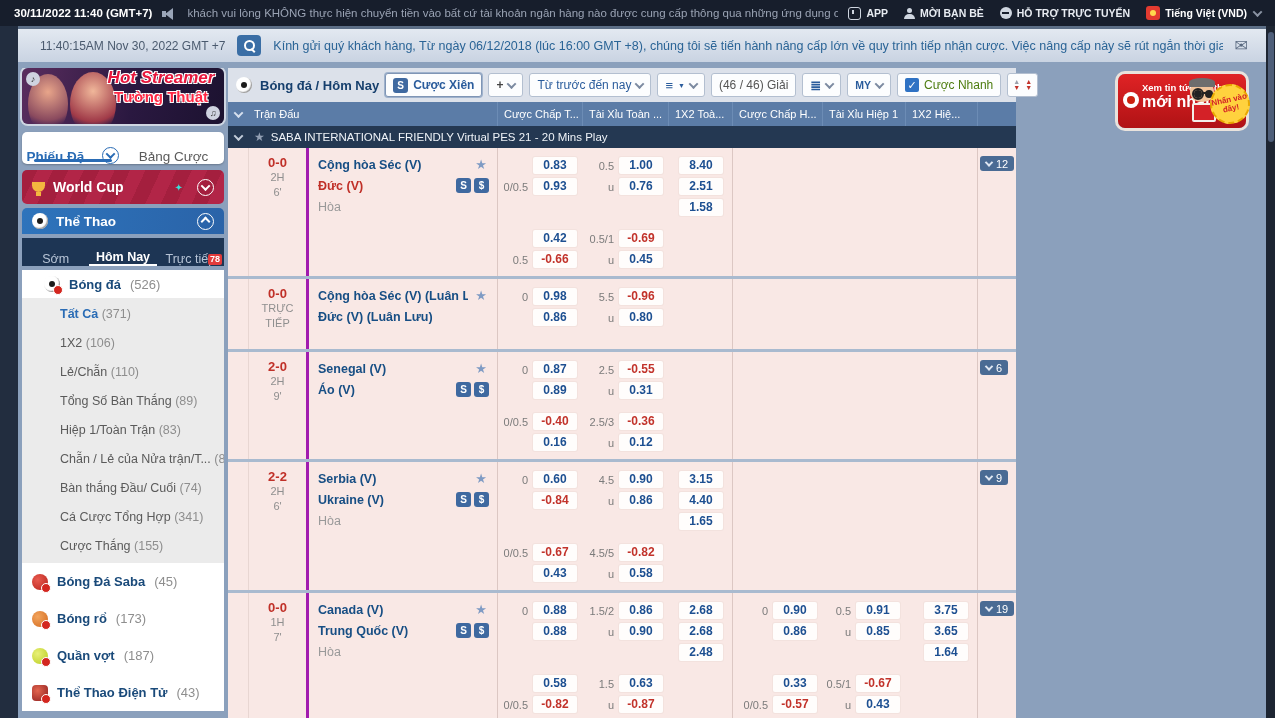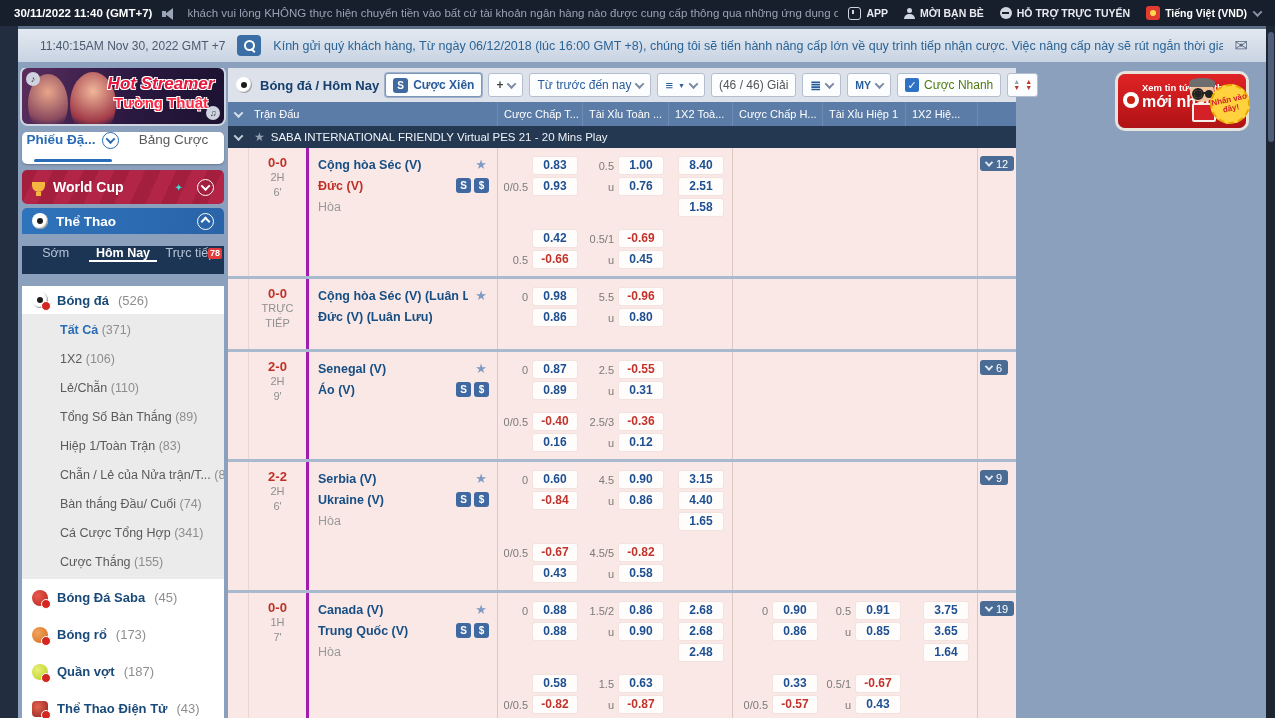--- a/index.html
+++ b/index.html
@@ -45,46 +45,46 @@
   .mail{font-size:16px;color:#5a6a80;margin-right:6px}
 
   
   .sidebar{position:absolute;left:18px;top:68px;width:210px;height:650px;overflow:hidden}
   .promo{height:56px;margin:0 4px 8px 4px;border-radius:6px;position:relative;overflow:hidden;
          background:linear-gradient(100deg,#5a2d5e,#2a1840 55%,#1c1230);box-shadow:0 0 0 2px #cfd6e2}
   .promo .fig1{position:absolute;left:6px;top:6px;width:40px;height:60px;border-radius:50%;background:radial-gradient(circle at 50% 30%,#e8a58a,#8a4a5e 60%,transparent 75%)}
   .promo .fig2{position:absolute;left:48px;top:4px;width:46px;height:64px;border-radius:50%;background:radial-gradient(circle at 50% 30%,#f0b79a,#a03a48 60%,transparent 75%)}
   .promo .note{position:absolute;width:14px;height:14px;border-radius:50%;background:#cfd3e0;color:#333;font-size:9px;text-align:center;line-height:14px}
   .promo .n1{left:4px;top:4px}.promo .n2{right:4px;bottom:4px}
-  .promo .txt{position:absolute;right:4px;top:6px;width:118px;text-align:center}
+  .promo .txt{position:absolute;right:4px;top:0;width:118px;text-align:center}
   .promo .l1{font-size:17px;font-weight:900;font-style:italic;color:#e8173d;text-shadow:1px 1px 0 #fff,-1px -1px 0 #fff,1px -1px 0 #fff,-1px 1px 0 #fff}
   .promo .l2{font-size:15px;font-weight:900;color:#ff2744;text-shadow:1px 1px 0 #fff,-1px -1px 0 #fff,1px -1px 0 #fff,-1px 1px 0 #fff}
   .slipcard{height:32px;margin:0 4px 6px 4px;background:#fff;border-radius:5px;display:flex;position:relative;box-shadow:0 1px 2px rgba(0,0,0,.25)}
-  .sliptab{flex:1;display:flex;align-items:flex-start;justify-content:center;gap:6px;font-size:13.5px}
+  .sliptab{flex:1;display:flex;align-items:flex-end;justify-content:center;gap:6px;font-size:13.5px}
   .sliptab.active{color:#2a6cb5;font-weight:bold}
   .sliptab.idle{color:#5a5a5a}
   .slipunder{position:absolute;left:12px;bottom:2px;width:78px;height:3px;background:#2a6cb5;border-radius:2px}
   .circ{width:15px;height:15px;border-radius:50%;border:1.5px solid currentColor;display:inline-flex;align-items:center;justify-content:center}
   .wc{height:34px;margin:0 4px 4px 4px;border-radius:5px;display:flex;align-items:center;gap:8px;padding:0 10px;box-sizing:border-box;color:#fff;
       background:repeating-linear-gradient(115deg,#a41f3e,#a41f3e 14px,#b22547 14px,#b22547 28px)}
   .wc .label{font-size:14px;font-weight:bold;flex:1}
   .trophy{width:13px;height:10px;background:#f4b63f;border-radius:0 0 9px 9px;position:relative}
   .trophy::after{content:"";position:absolute;left:4px;top:10px;width:5px;height:4px;background:#f4b63f}
   .spark{color:#3be0d6;font-size:10px;margin-right:6px}
   .sportshdr{height:26px;margin:0 4px;border-radius:5px 5px 0 0;background:linear-gradient(100deg,#2e74bc,#2a63a8);display:flex;align-items:center;gap:8px;padding:0 10px;color:#fff}
   .sportshdr .label{font-size:13.5px;font-weight:bold;flex:1}
   .ballicon{width:16px;height:16px;border-radius:50%;background:radial-gradient(circle at 35% 35%,#fff 55%,#d6d6d6);box-shadow:inset -1px -1px 1px #999;position:relative;flex:0 0 auto}
   .ballicon::before{content:"";position:absolute;left:5px;top:5px;width:6px;height:6px;border-radius:50%;background:#1c1c1c}
   .ballicon.clock::after{content:"";position:absolute;right:-3px;bottom:-3px;width:8px;height:8px;border-radius:50%;background:#d3261f;border:1.5px solid #fff}
-  .timetabs{height:28px;margin:12px 4px;background:#1d3554;display:flex;align-items:flex-start;color:#b7c4d6}
+  .timetabs{height:28px;margin:4px 4px;background:#1d3554;display:flex;align-items:flex-end;color:#b7c4d6}
   .ttab{flex:1;display:flex;align-items:center;justify-content:center;font-size:12.5px;position:relative}
   .ttab.active{color:#fff;font-weight:bold;border-bottom:2px solid #fff;box-sizing:border-box}
   .ttab .badge{position:absolute;right:2px;top:2px;background:#e23b3b;color:#fff;font-size:9px;font-weight:bold;border-radius:2px;padding:0 2px;line-height:11px}
   .sidewhite{margin:0 4px;background:#fff}
-  .bongda{height:28px;background:#fff;display:flex;align-items:center;gap:9px;padding:0 10px;font-weight:bold;color:#1a4a7a;font-size:13px}
+  .bongda{height:28px;background:#fff;display:flex;align-items:center;gap:9px;padding:0 22px;font-weight:bold;color:#1a4a7a;font-size:13px}
   .cnt{color:#8e8e8e;font-weight:normal}
   .submenu{background:#ebebeb;padding:2px 0}
   .subitem{height:29px;line-height:29px;padding-left:38px;font-size:12.5px;color:#5a5a5a;white-space:nowrap;overflow:hidden}
   .subitem.active{color:#2a6cb5;font-weight:bold}
   .sport{height:37px;background:#fff;display:flex;align-items:center;gap:9px;padding:0 10px;font-weight:bold;color:#1a4a7a;font-size:13px}
   .sicon{width:16px;height:16px;border-radius:50%;position:relative;flex:0 0 auto}
   .sicon::after{content:"";position:absolute;right:-3px;bottom:-3px;width:8px;height:8px;border-radius:50%;background:#d3261f;border:1.5px solid #fff}
   .sicon[data-icon="saba-football-icon"]{background:radial-gradient(circle at 35% 35%,#e85a4f,#b7221a)}
   .sicon[data-icon="basketball-icon"]{background:radial-gradient(circle at 35% 35%,#f2a45c,#d2691e)}
   .sicon[data-icon="tennis-icon"]{background:radial-gradient(circle at 35% 35%,#e8f078,#b9cc1e)}

